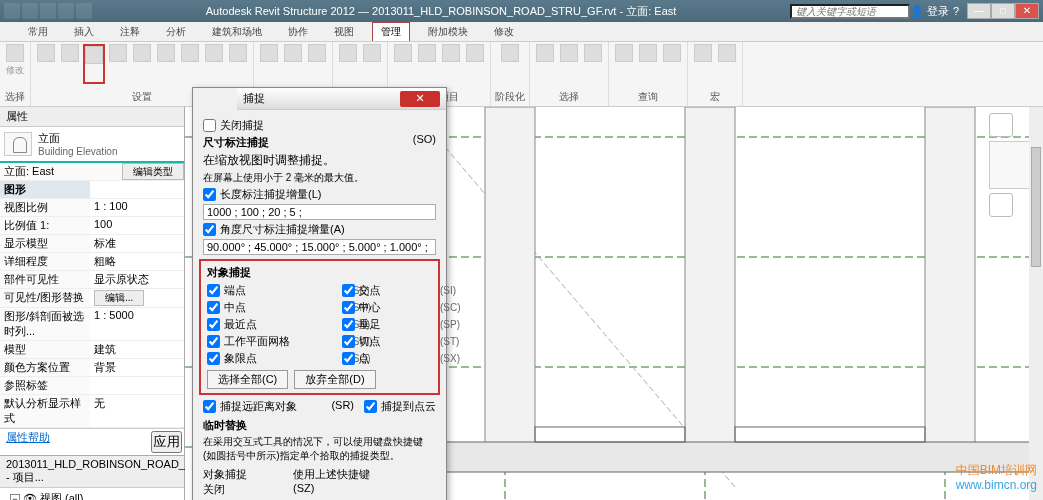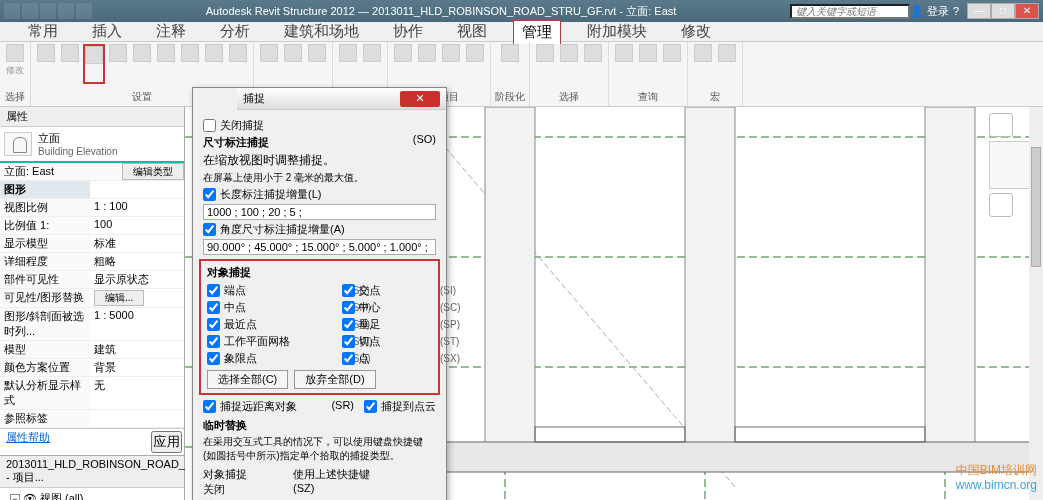--- a/index.html
+++ b/index.html
@@ -8,21 +8,21 @@
 .titlebar .qat { display: flex; gap: 2px; }
 .titlebar .qat-btn { width: 16px; height: 16px; background: rgba(255,255,255,0.1); border-radius: 2px; }
 .titlebar .title { flex: 1; text-align: center; font-size: 11px; }
 .titlebar .search { width: 120px; height: 15px; background: #fff; color: #888; padding: 0 4px; font-size: 10px; font-style: italic; }
 .titlebar .right { display: flex; gap: 4px; align-items: center; }
 .titlebar .right span { cursor: pointer; }
 .winbtns { display: flex; margin-left: 8px; }
 .winbtn { width: 24px; height: 16px; background: #ddd; border: 1px solid #aaa; text-align: center; line-height: 14px; font-size: 10px; cursor: pointer; }
 .winbtn.close { background: #d9534f; color: #fff; }
 
-.menubar { height: 20px; background: #f0f0f0; display: flex; align-items: center; padding-left: 20px; gap: 18px; font-size: 15px; border-bottom: 1px solid #ccc; }
+.menubar { height: 20px; background: #f0f0f0; display: flex; align-items: center; padding-left: 20px; gap: 10px; font-size: 10px; border-bottom: 1px solid #ccc; }
 .menubar .tab { padding: 2px 8px; cursor: pointer; color: #444; }
 .menubar .tab.active { background: #fff; border: 1px solid #aa4444; border-bottom: none; color: #000; }
 
 .ribbon { height: 65px; background: #f5f5f5; display: flex; border-bottom: 1px solid #ccc; }
 .ribbon-group { border-right: 1px solid #ddd; padding: 2px 4px; display: flex; flex-direction: column; align-items: center; }
 .ribbon-group .icons { display: flex; gap: 2px; flex: 1; align-items: flex-start; }
 .ribbon-btn { width: 22px; height: 40px; display: flex; flex-direction: column; align-items: center; cursor: pointer; font-size: 9px; color: #999; }
 .ribbon-btn .ico { width: 18px; height: 18px; background: #ddd; border: 1px solid #ccc; margin-bottom: 2px; }
 .ribbon-btn.outlined { border: 2px solid #cc3333; }
 .ribbon-group .label { font-size: 10px; color: #555; }
@@ -292,26 +292,26 @@
         </div>
         <div class="prop-row">
           <div class="k">模型</div>
           <div class="v">建筑</div>
         </div>
         <div class="prop-row">
           <div class="k">颜色方案位置</div>
           <div class="v">背景</div>
         </div>
         <div class="prop-row">
+          <div class="k">参照标签</div>
+          <div class="v"></div>
+        </div>
+        <div class="prop-row">
           <div class="k">默认分析显示样式</div>
           <div class="v">无</div>
-        </div>
-        <div class="prop-row">
-          <div class="k">参照标签</div>
-          <div class="v"></div>
         </div>
       </div>
     <div style="display:flex;border-top:1px solid #ccc;margin-top:auto">
       <span class="link">属性帮助</span>
       <span style="flex:1"></span>
       <button class="btn" style="margin:2px">应用</button>
     </div>
     <div class="panel-header" style="border-top:1px solid #aaa">2013011_HLD_ROBINSON_ROAD_STRU_GF.rvt - 项目...</div>
     <div class="browser">
       <div class="tree-item lvl1"><span class="tree-toggle">−</span>👁 <span>视图 (all)</span></div>

